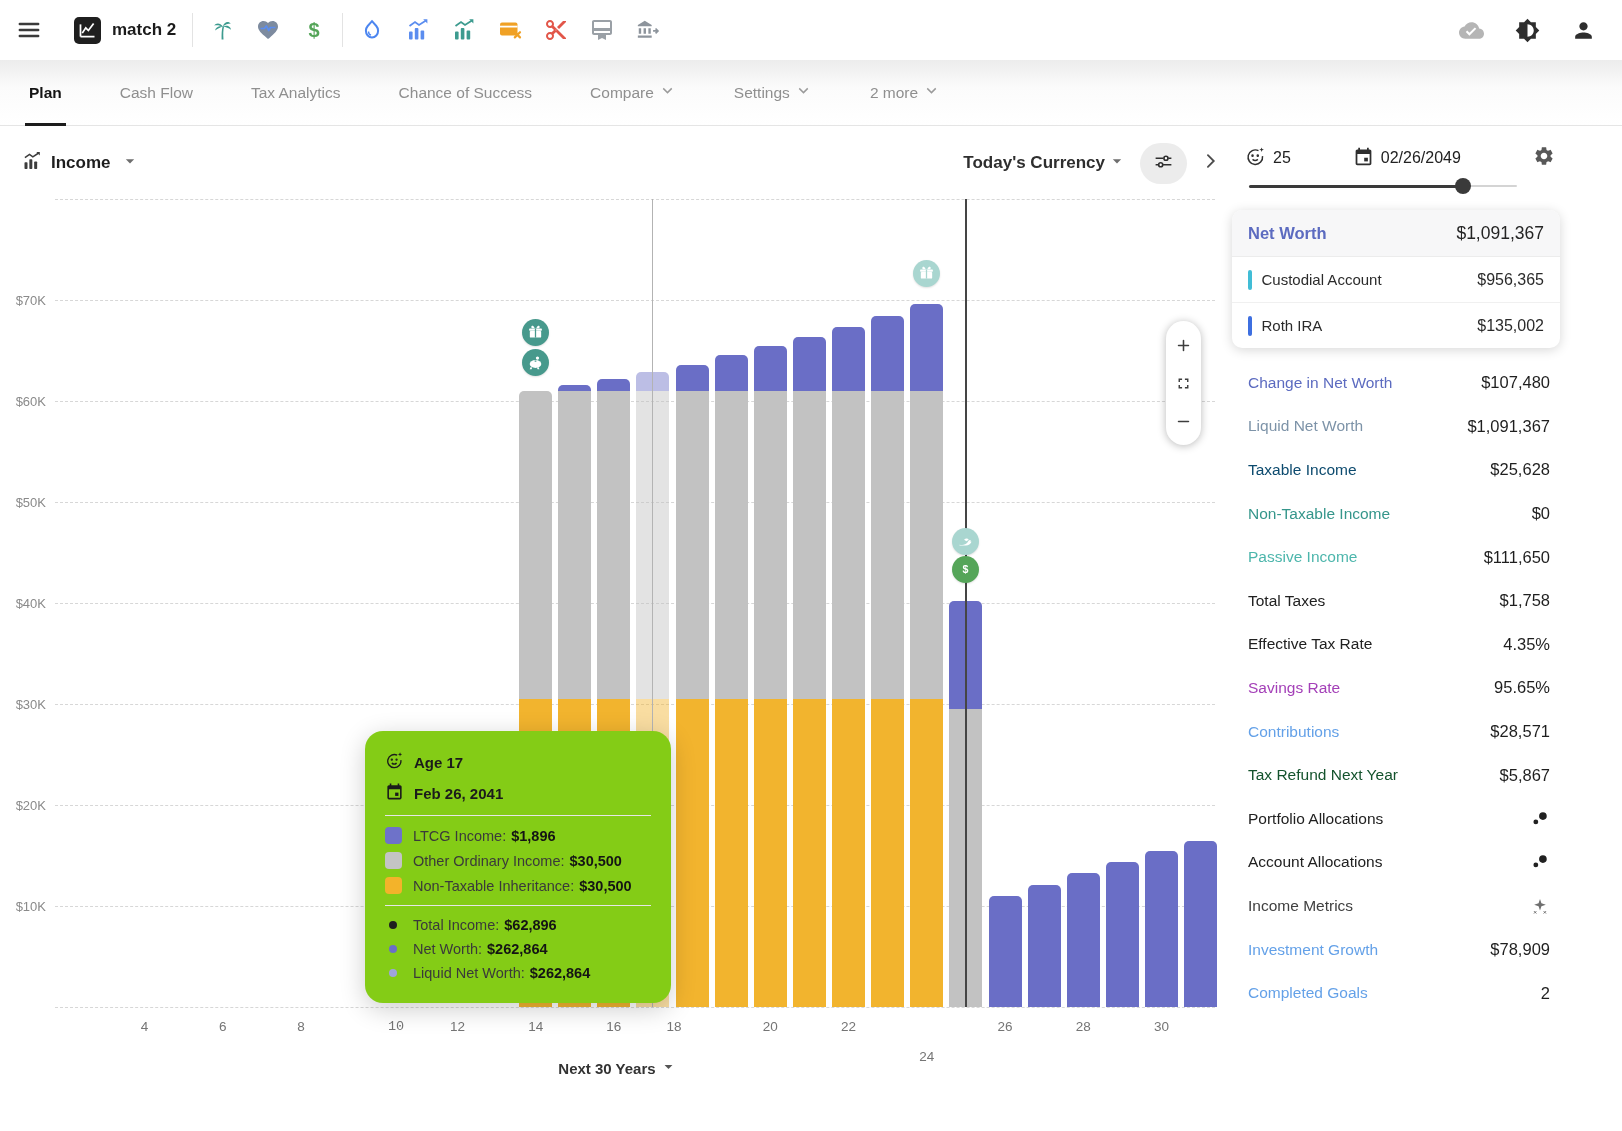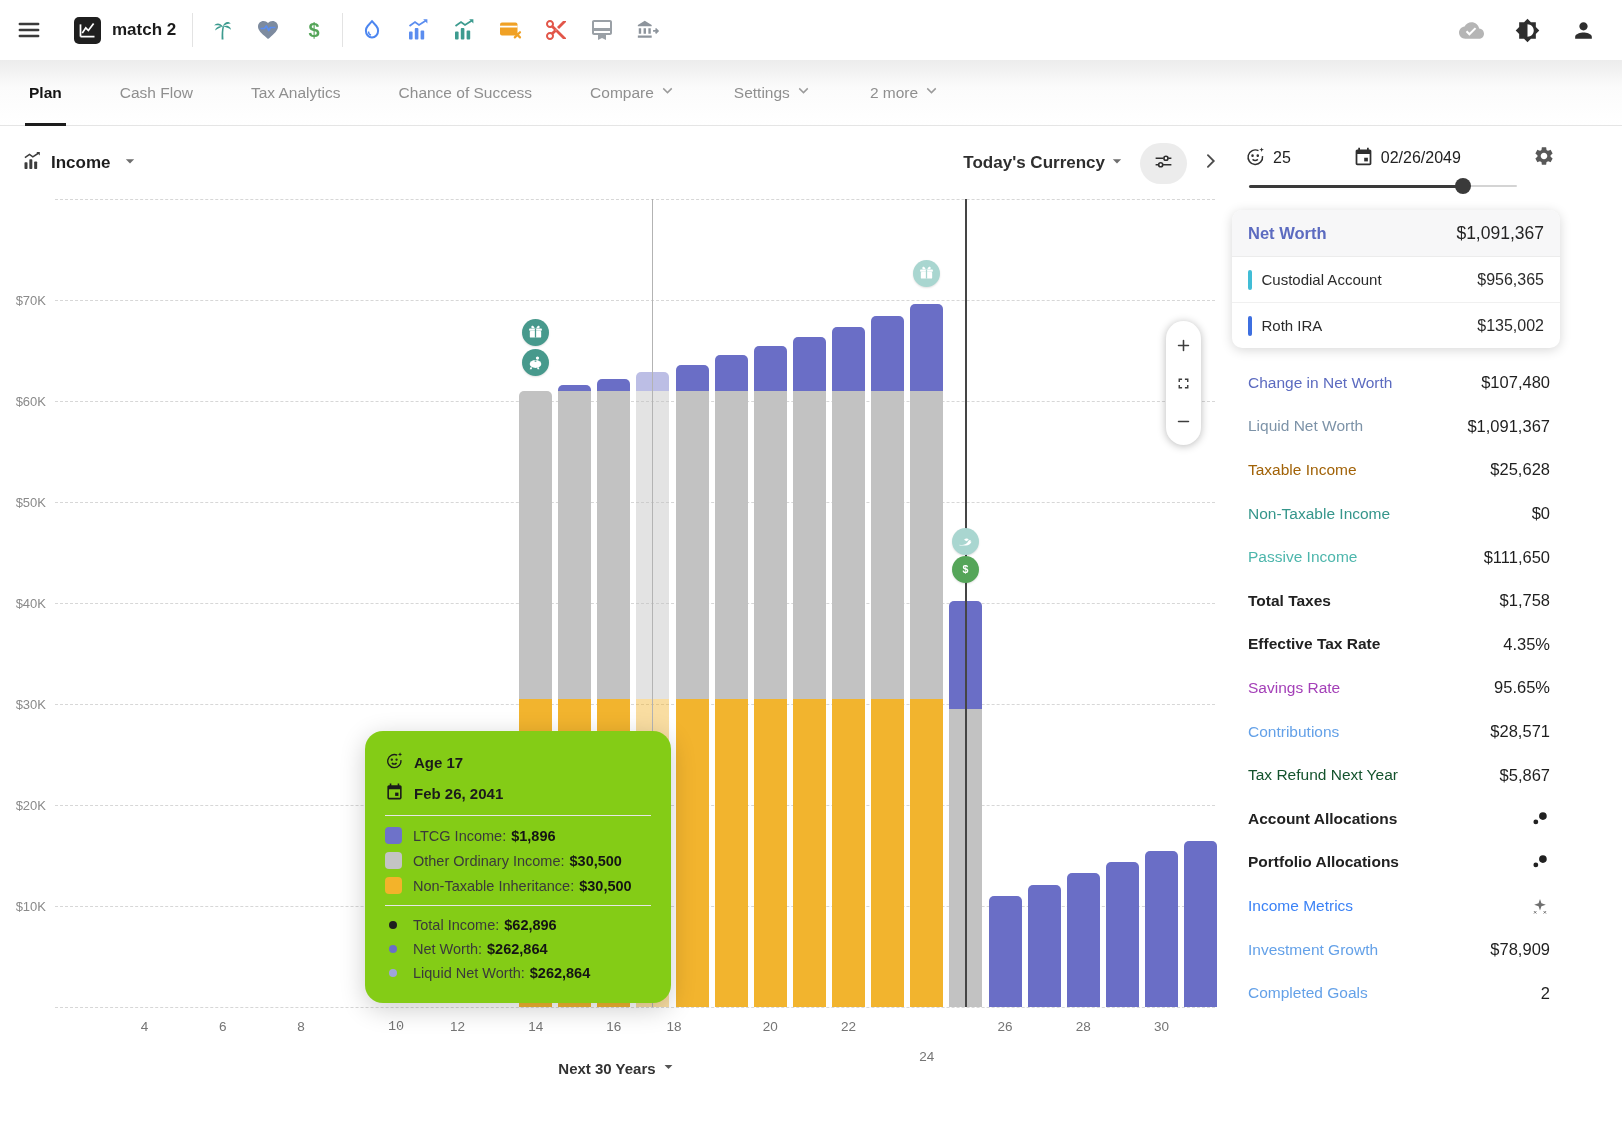--- a/index.html
+++ b/index.html
@@ -108,21 +108,21 @@
   .nw-value{font-size:17.5px;color:#242424}
   .acct-row{display:flex;align-items:center;height:45px;padding:0 16px;border-bottom:1px solid #f0f0f0}
   .acct-row:last-child{border-bottom:none}
   .acct-bar{width:3.5px;height:20px;border-radius:2px;margin-right:10px}
   .acct-label{font-size:15px;color:#2b2b2b;flex:1}
   .acct-value{font-size:16px;color:#2b2b2b}
 
   #stats{position:absolute;left:1248px;top:361px;width:302px;z-index:20}
   .stat-row{display:flex;justify-content:space-between;align-items:center;height:43.6px}
   .stat-label{font-size:15.5px;font-weight:500}
-  .stat-label.bold{font-weight:700}
+  .stat-label.bold{font-weight:400}
   .stat-value{font-size:16.5px;color:#1f1f1f}
   .stat-icon{display:flex;align-items:center}
   .stat-icon svg{width:20px;height:20px}
 </style>
 </head>
 <body>
 
 <div class="app">
 
   <header class="topbar">
@@ -542,21 +542,21 @@
   <div id="stats">
       <div class="stat-row">
         <div class="stat-label" style="color: rgb(92, 107, 192);">Change in Net Worth</div>
         <div class="stat-value">$107,480</div>
       </div>
       <div class="stat-row">
         <div class="stat-label" style="color: rgb(125, 147, 168);">Liquid Net Worth</div>
         <div class="stat-value">$1,091,367</div>
       </div>
       <div class="stat-row">
-        <div class="stat-label" style="color: #a16207;">Taxable Income</div>
+        <div class="stat-label" style="color: #0c4a6e;">Taxable Income</div>
         <div class="stat-value">$25,628</div>
       </div>
       <div class="stat-row">
         <div class="stat-label" style="color: rgb(53, 150, 139);">Non-Taxable Income</div>
         <div class="stat-value">$0</div>
       </div>
       <div class="stat-row">
         <div class="stat-label" style="color: rgb(77, 182, 172);">Passive Income</div>
         <div class="stat-value">$111,650</div>
       </div>
@@ -574,39 +574,39 @@
       </div>
       <div class="stat-row">
         <div class="stat-label" style="color: rgb(100, 161, 232);">Contributions</div>
         <div class="stat-value">$28,571</div>
       </div>
       <div class="stat-row">
         <div class="stat-label" style="color: #14532d;">Tax Refund Next Year</div>
         <div class="stat-value">$5,867</div>
       </div>
       <div class="stat-row">
+        <div class="stat-label bold" style="color: rgb(33, 33, 33);">Portfolio Allocations</div>
+        <div class="stat-icon" style="color: rgb(33, 33, 33);">
+          <svg viewBox="0 0 24 24" fill="currentColor">
+            <circle cx="15.5" cy="8.5" r="4.6"></circle>
+            <circle cx="7" cy="15.5" r="2.9"></circle>
+          </svg>
+        </div>
+      </div>
+      <div class="stat-row">
         <div class="stat-label bold" style="color: rgb(33, 33, 33);">Account Allocations</div>
         <div class="stat-icon" style="color: rgb(33, 33, 33);">
           <svg viewBox="0 0 24 24" fill="currentColor">
             <circle cx="15.5" cy="8.5" r="4.6"></circle>
             <circle cx="7" cy="15.5" r="2.9"></circle>
           </svg>
         </div>
       </div>
       <div class="stat-row">
-        <div class="stat-label bold" style="color: rgb(33, 33, 33);">Portfolio Allocations</div>
-        <div class="stat-icon" style="color: rgb(33, 33, 33);">
-          <svg viewBox="0 0 24 24" fill="currentColor">
-            <circle cx="15.5" cy="8.5" r="4.6"></circle>
-            <circle cx="7" cy="15.5" r="2.9"></circle>
-          </svg>
-        </div>
-      </div>
-      <div class="stat-row">
-        <div class="stat-label" style="color: #3b82f6;">Income Metrics</div>
+        <div class="stat-label" style="color: #404040;">Income Metrics</div>
         <div class="stat-icon" style="color: rgb(111, 111, 111);">
           <svg viewBox="0 0 24 24" fill="currentColor">
             <path d="M12 3.5l1.7 5.3 5.3 1.7-5.3 1.7-1.7 5.3-1.7-5.3-5.3-1.7 5.3-1.7z"></path>
             <path d="M4.8 18.2l2.8 2.8M7.6 18.2l-2.8 2.8M16.4 18.2l2.8 2.8M19.2 18.2l-2.8 2.8" stroke="currentColor" stroke-width="1.2" fill="none"></path>
           </svg>
         </div>
       </div>
       <div class="stat-row">
         <div class="stat-label" style="color: rgb(100, 161, 232);">Investment Growth</div>
         <div class="stat-value">$78,909</div>

